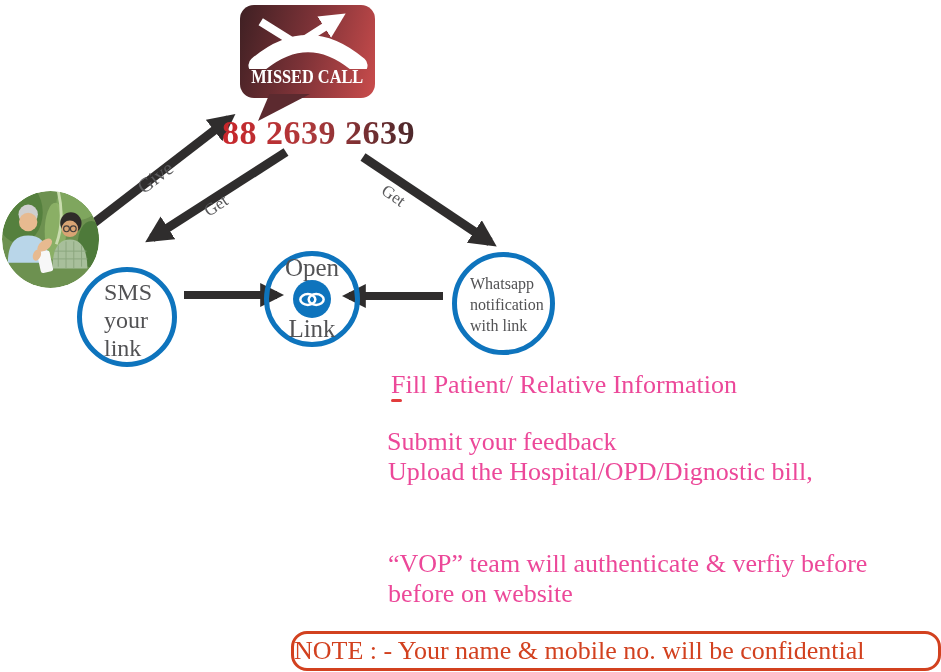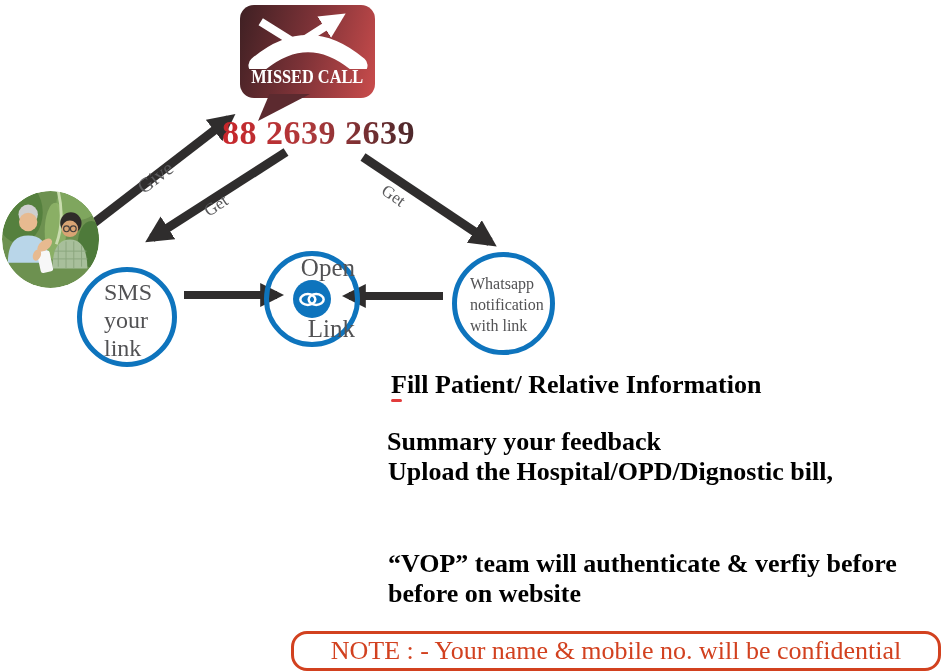--- a/index.html
+++ b/index.html
@@ -32,39 +32,39 @@
 
   
   .photo{position:absolute;left:2px;top:191px;width:97px;height:97px;border-radius:50%;overflow:hidden;}
   .photo svg{display:block;width:100%;height:100%;}
 
   
   .ring{position:absolute;border:5px solid #0e74bd;border-radius:50%;box-sizing:border-box;
         color:#525254;}
   .ring-sms{left:77px;top:267px;width:100px;height:100px;font-size:24px;line-height:28px;
             padding:6px 0 0 22px;}
-  .ring-open{left:264px;top:251px;width:96px;height:96px;font-size:25px;text-align:right;}
+  .ring-open{left:264px;top:251px;width:96px;height:96px;font-size:25px;text-align:center;}
   .ring-wa{left:452px;top:252px;width:103px;height:103px;font-size:16px;line-height:21px;
            padding:16px 0 0 13px;}
   .ring .ln{display:block;}
   .open-word{position:absolute;top:-2px;left:0;right:0;}
   .link-word{position:absolute;bottom:-1px;left:0;right:0;}
   .link-badge{position:absolute;left:50%;top:50%;transform:translate(-50%,-50%);
               width:38px;height:38px;border-radius:50%;background:#0e74bd;
               display:flex;align-items:center;justify-content:center;}
 
   
-  .step{position:absolute;color:#000000;font-size:26px;line-height:30px;white-space:nowrap;font-weight:bold;}
+  .step{position:absolute;color:#ec4899;font-size:26px;line-height:30px;white-space:nowrap;}
   .spell-mark{position:absolute;left:391px;top:399px;width:11px;height:3px;background:#e23c3c;
               border-radius:2px;}
 
   
   .note{position:absolute;left:291px;top:631px;width:650px;height:40px;box-sizing:border-box;
         border:3px solid #d2411f;border-radius:16px;background:#fff;color:#d2411f;
-        display:flex;align-items:center;justify-content:center;font-size:26px;white-space:nowrap;}
+        display:flex;align-items:center;font-size:26px;white-space:nowrap;}
 </style>
 </head>
 <body>
 
 <div class="canvas">
 
   <svg class="arrows" width="941" height="672" viewBox="0 0 941 672">
     <defs>
       <marker id="arr" viewBox="0 0 10 10" refX="7" refY="5" markerWidth="3" markerHeight="3" orient="auto" markerUnits="strokeWidth">
         <path d="M0,0 L10,5 L0,10 z" fill="#2f2d2d"></path>
@@ -151,21 +151,21 @@
     <span class="ln">Whatsapp</span>
     <span class="ln">notification</span>
     <span class="ln">with link</span>
   </div>
 
   <div class="step" style="left:391px;top:370px;">
     <div>Fill Patient/ Relative Information</div>
   </div>
   <div class="spell-mark"></div>
   <div class="step" style="left:387px;top:427px;">
-    <div>Summary your feedback</div>
+    <div>Submit your feedback</div>
   </div>
   <div class="step" style="left:388px;top:457px;">
     <div>Upload the Hospital/OPD/Dignostic bill,</div>
   </div>
   <div class="step" style="left:388px;top:549px;">
     <div>“VOP” team will authenticate &amp; verfiy before</div>
     <div>before on website</div>
   </div>
 
   <div class="note">

